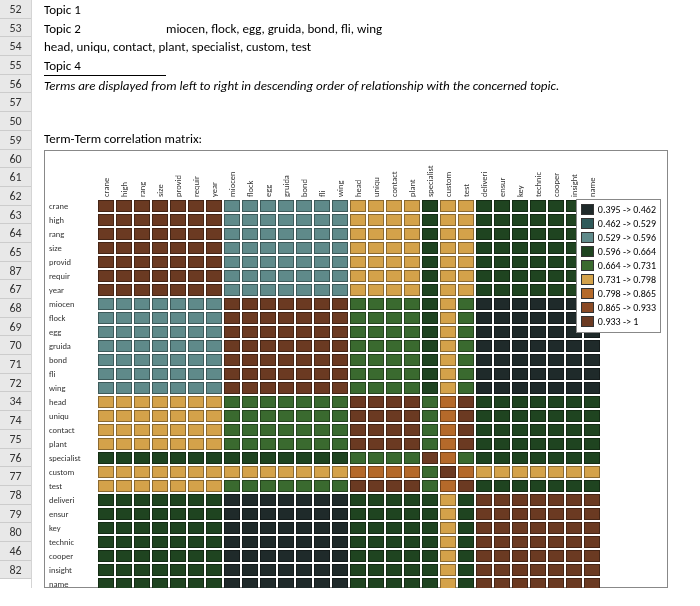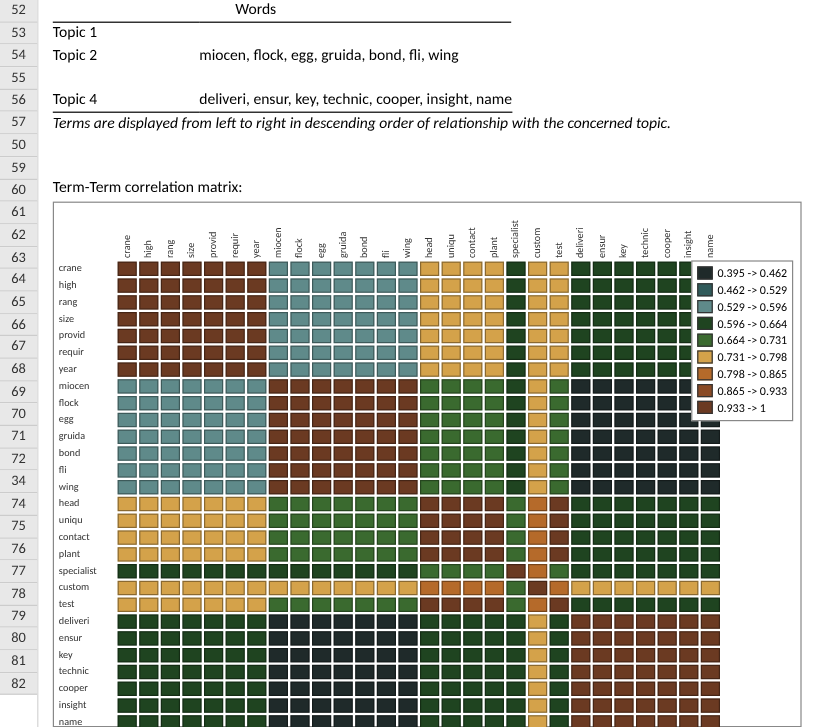--- a/index.html
+++ b/index.html
@@ -135,58 +135,54 @@
       <div>56</div>
       <div>57</div>
       <div>50</div>
       <div>59</div>
       <div>60</div>
       <div>61</div>
       <div>62</div>
       <div>63</div>
       <div>64</div>
       <div>65</div>
-      <div>66</div>
+      <div>87</div>
       <div>67</div>
       <div>68</div>
       <div>69</div>
       <div>70</div>
       <div>71</div>
       <div>72</div>
       <div>34</div>
       <div>74</div>
       <div>75</div>
       <div>76</div>
       <div>77</div>
       <div>78</div>
       <div>79</div>
       <div>80</div>
-      <div>81</div>
+      <div>46</div>
       <div>82</div>
     </div>
   <div class="content">
 
     <div class="topic-table">
-      <div class="topic-head">
-        <div class="lcol"></div>
-        <div class="rcol">Words</div>
-      </div>
       <div id="topic-rows">
           <div class="topic-row">
             <div class="lcol">Topic 1</div>
           </div>
           <div class="topic-row">
             <div class="lcol">Topic 2</div>
             <div class="rcol">miocen, flock, egg, gruida, bond, fli, wing</div>
           </div>
           <div class="topic-row">
+            <div class="rcol">head, uniqu, contact, plant, specialist, custom, test</div>
           </div>
           <div class="topic-row topic-last">
             <div class="lcol">Topic 4</div>
-            <div class="rcol">deliveri, ensur, key, technic, cooper, insight, name</div>
           </div>
         </div>
     </div>
 
     <div class="caption">Terms are displayed from left to right in descending order of relationship with the concerned topic.</div>
 
     <div class="matrix-title">Term-Term correlation matrix:</div>
 
     <div class="chartbox">
       <div class="col-labels" id="col-labels">

